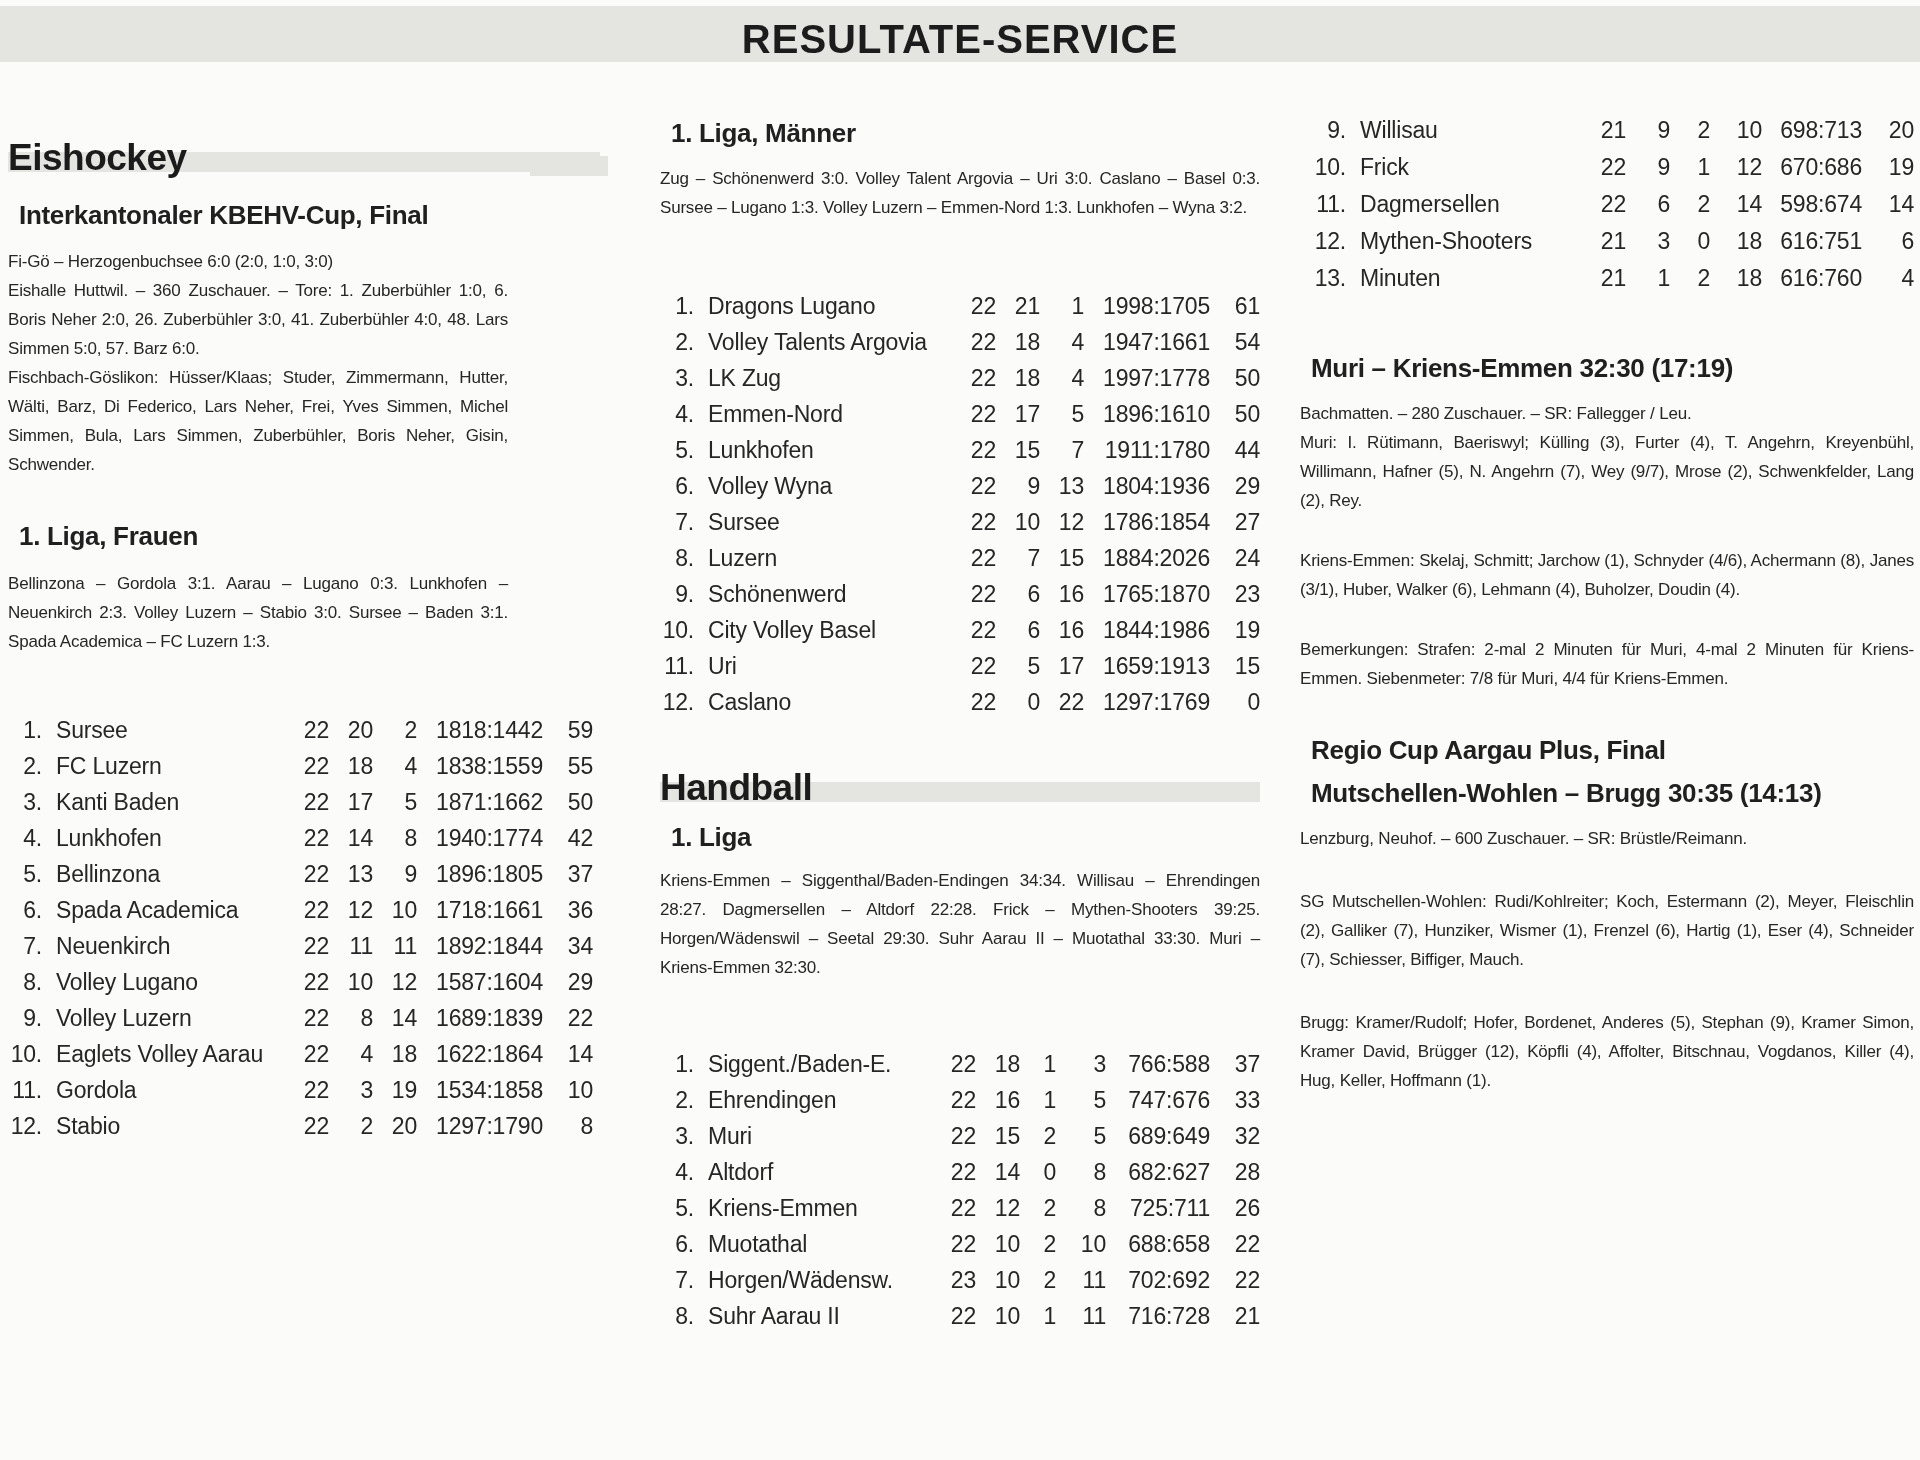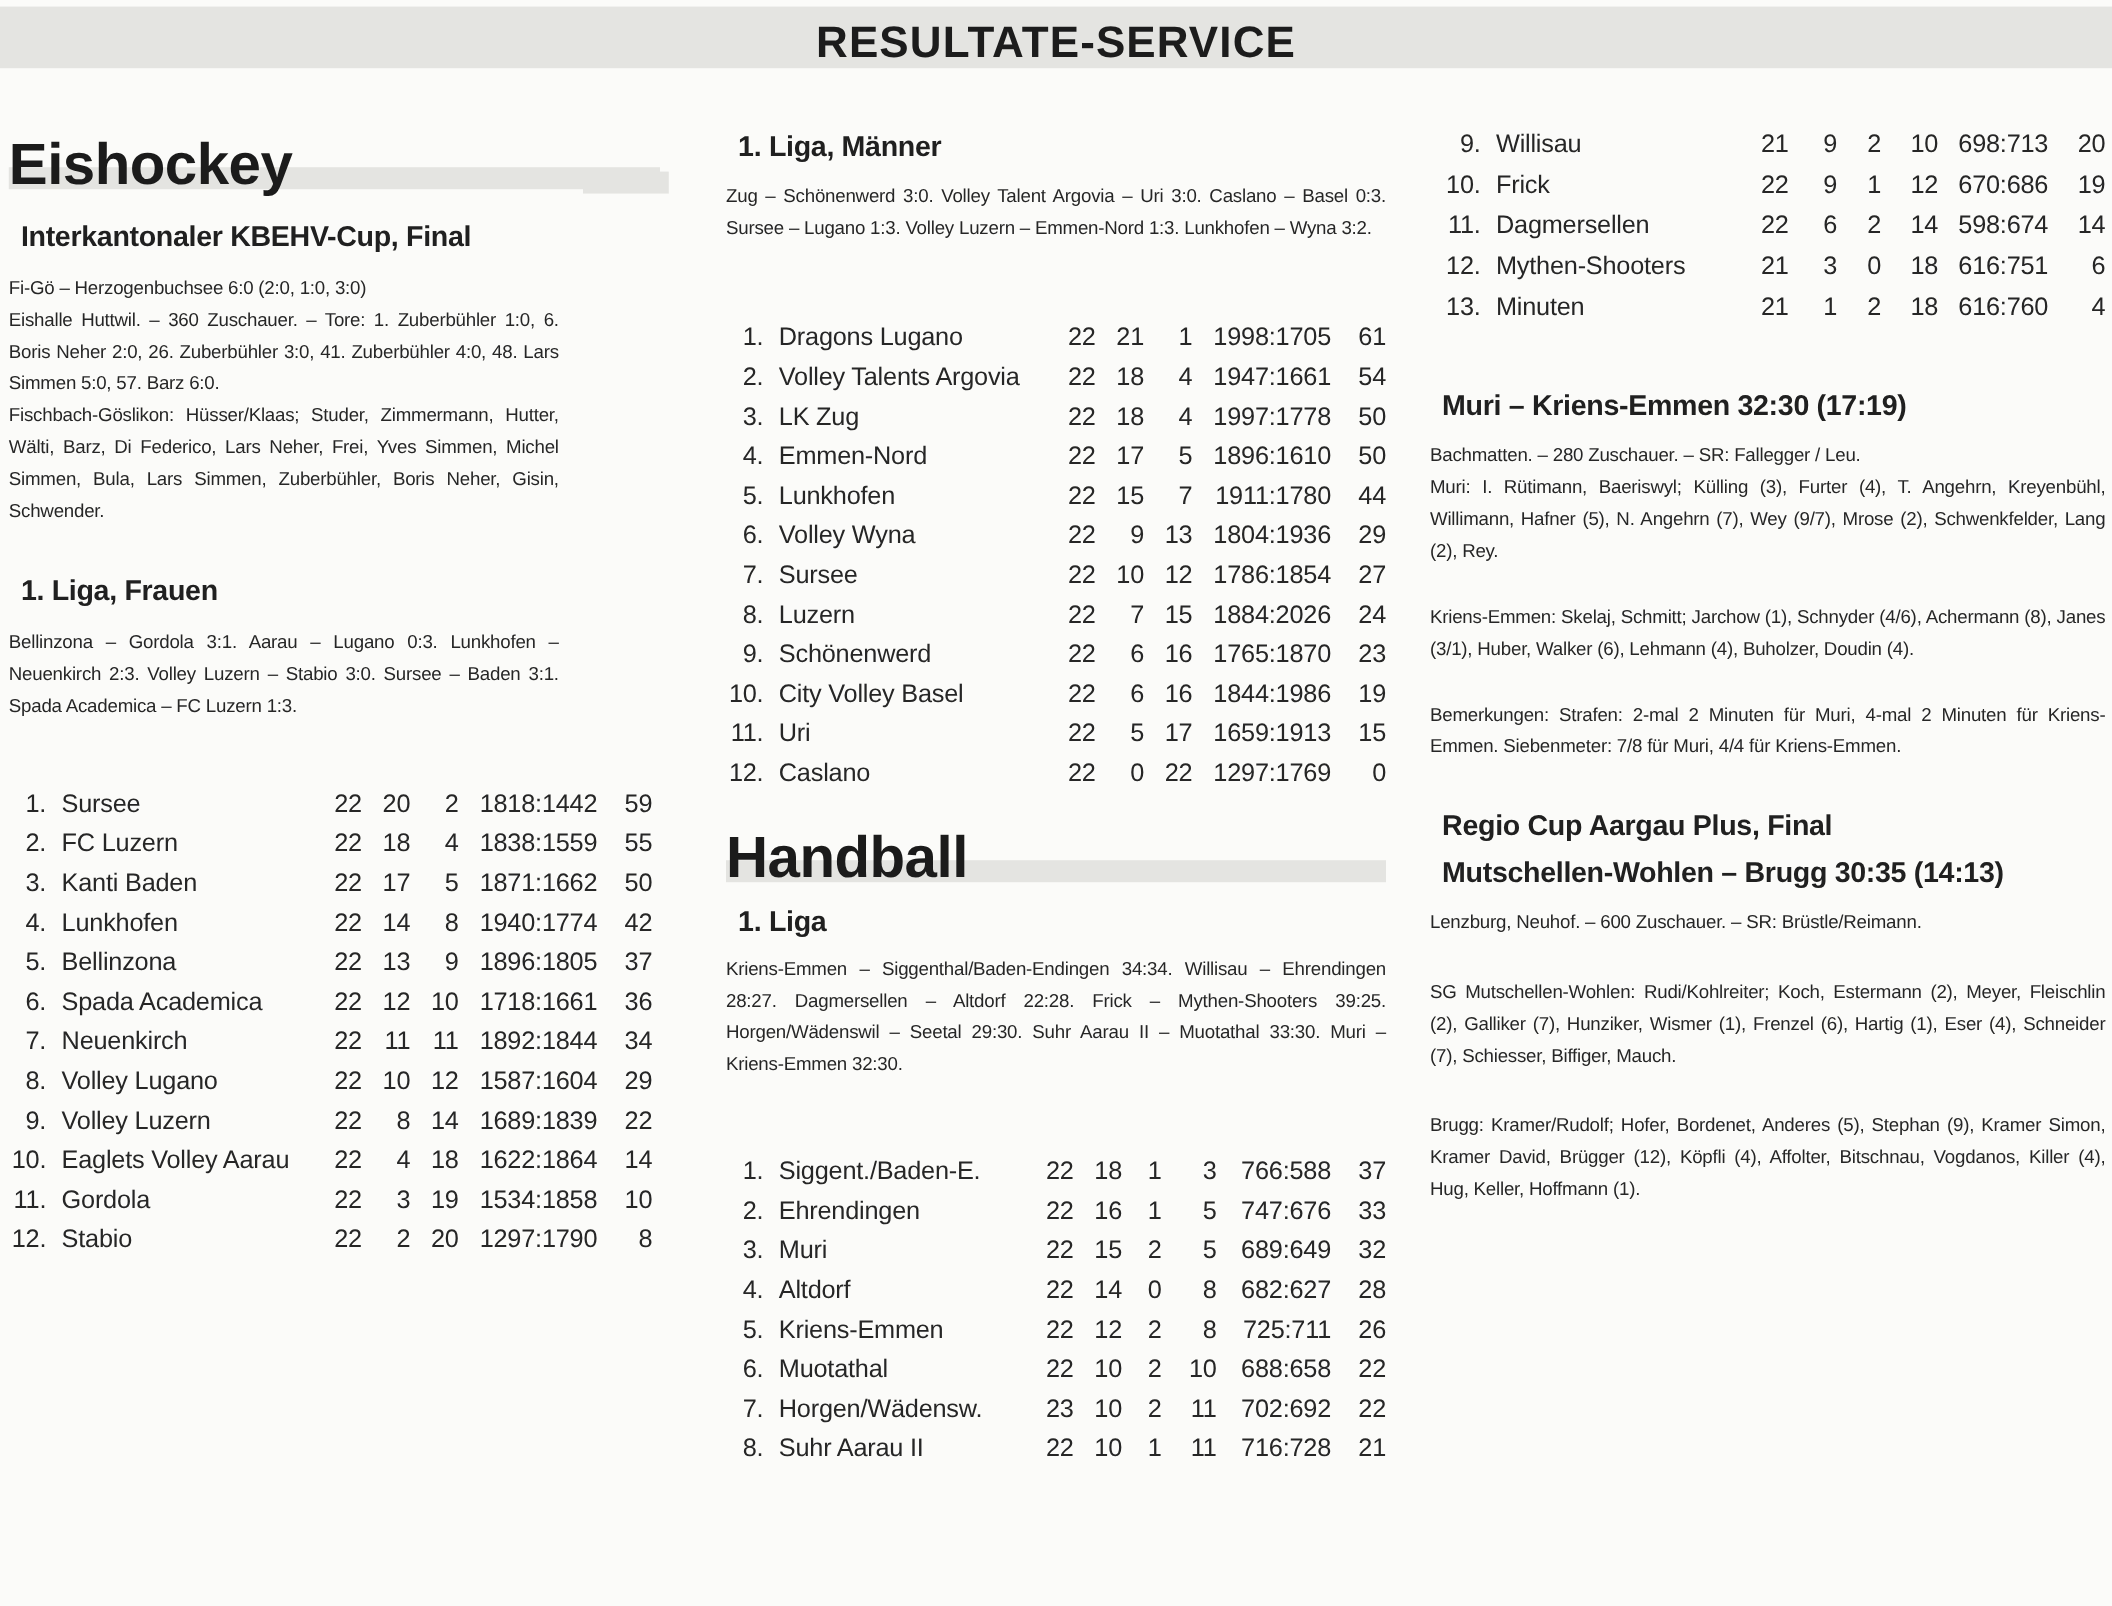--- a/index.html
+++ b/index.html
@@ -24,21 +24,21 @@
   .col-mid{left:660px;width:600px;}
   .col-right{left:1300px;width:614px;}
   
   .section-header{position:relative;height:52px;margin:0;}
   .section-header .bar{
     position:absolute;left:0;bottom:4px;height:20px;width:100%;
     background:var(--bar,#e4e4e1);
   }
   .section-header .txt{
     position:absolute;left:0;bottom:0;
-    font-size:53px;font-weight:bold;letter-spacing:-0.5px;color:#1b1b1b;line-height:1;
+    font-size:37px;font-weight:bold;letter-spacing:-0.5px;color:#1b1b1b;line-height:1;
   }
   
   .subhead{
     font-size:26px;font-weight:bold;letter-spacing:-0.3px;color:#202020;
     line-height:30px;margin:11px;
   }
   
   .para{
     font-size:17px;line-height:29px;letter-spacing:-0.2px;
     text-align:justify;margin:0;

